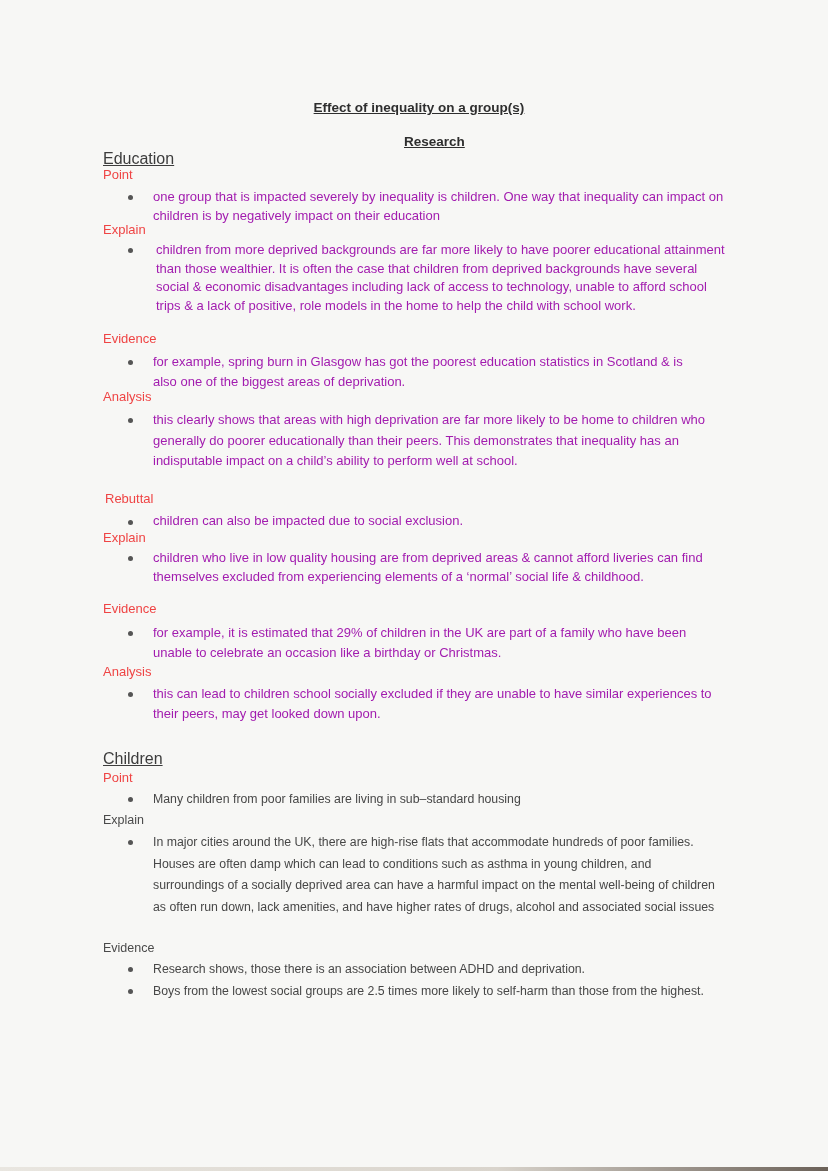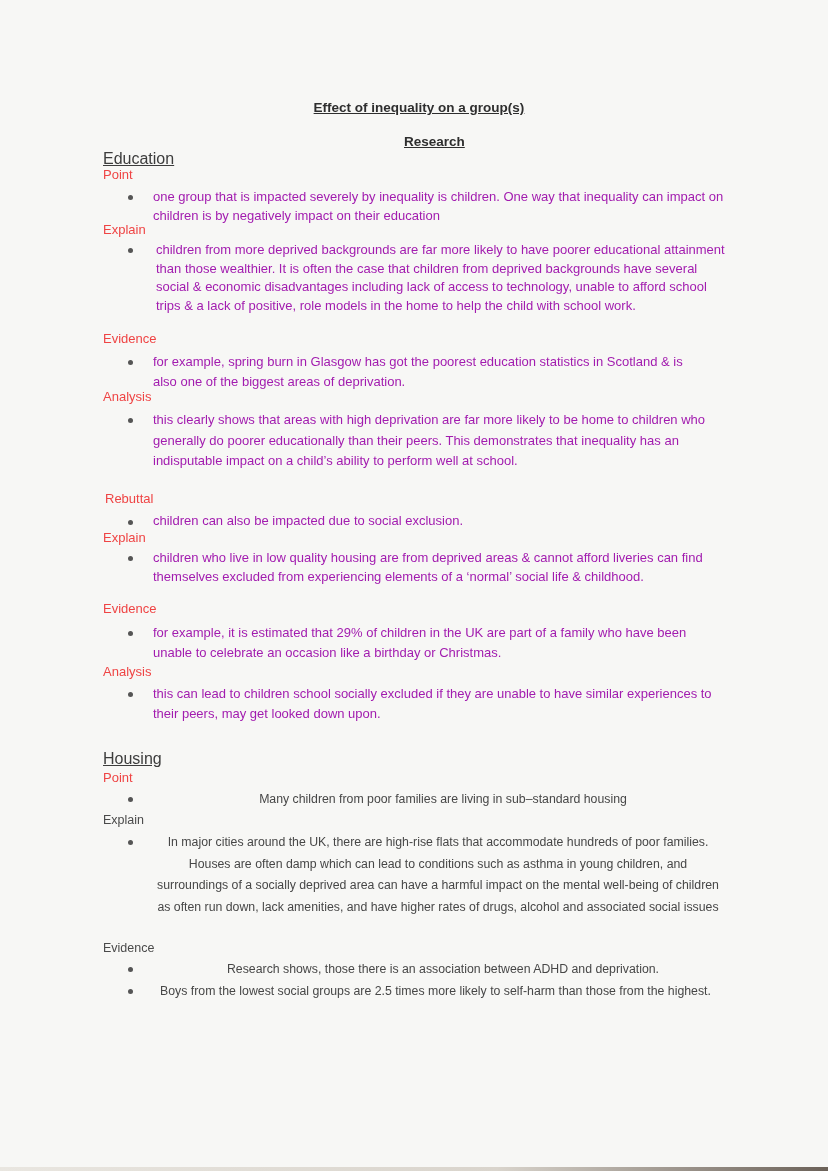--- a/index.html
+++ b/index.html
@@ -32,21 +32,21 @@
   .bullet {
     position: absolute; left: 128px; width: 5px; height: 5px; border-radius: 50%;
     background: #555;
   }
   .btext {
     position: absolute; left: 153px; width: 580px;
     font-size: 13px; line-height: 18.5px; color: #a21caf;
   }
   .btext.loose { line-height: 20.5px; }
   .btext.cal {
-    font-family: "Liberation Sans", sans-serif; font-size: 12.3px; line-height: 23.5px; color: #474747; text-align: center;
+    font-family: "Liberation Sans", sans-serif; font-size: 12.3px; line-height: 23.5px; color: #474747;
   }
 </style>
 </head>
 <body>
 
 <div>
   <div class="doc-title">Effect of inequality on a group(s)</div>
   <div class="group-title">Research</div>
 
   <div class="abs section-heading" style="left:103px; top:150px;">Education</div>
@@ -92,21 +92,21 @@
     <span class="bullet" style="top:8px;"></span>
     <div class="btext" style="width:570px; line-height:20px;">for example, it is estimated that 29% of children in the UK are part of a family who have been unable to celebrate an occasion like a birthday or Christmas.</div>
   </div>
 
   <div class="abs label" style="left:103px; top:664px;">Analysis</div>
   <div class="bullet-row" style="top:684px;">
     <span class="bullet" style="top:8px;"></span>
     <div class="btext" style="width:565px; line-height:20px;">this can lead to children school socially excluded if they are unable to have similar experiences to their peers, may get looked down upon.</div>
   </div>
 
-  <div class="abs section-heading" style="left:103px; top:750px;">Housing</div>
+  <div class="abs section-heading" style="left:103px; top:750px;">Children</div>
 
   <div class="abs label" style="left:103px; top:770px;">Point</div>
   <div class="bullet-row" style="top:789px;">
     <span class="bullet" style="top:8px;"></span>
     <div class="btext cal" style="line-height:20px;">Many children from poor families are living in sub–standard housing</div>
   </div>
 
   <div class="abs label calibri" style="left:103px; top:813px;">Explain</div>
   <div class="bullet-row" style="top:832px;">
     <span class="bullet" style="top:8px;"></span>

